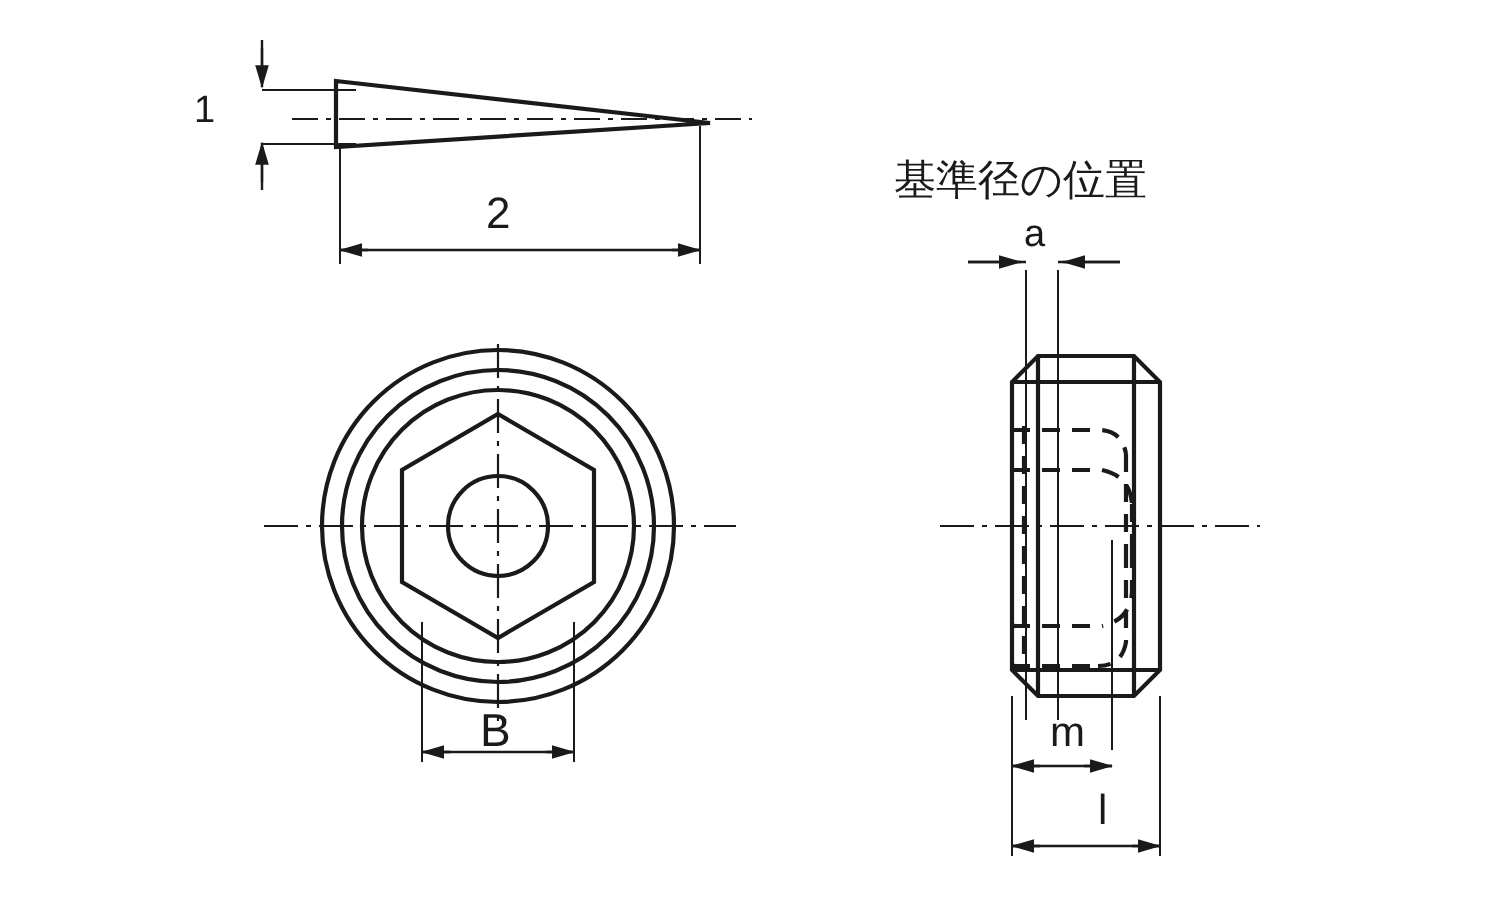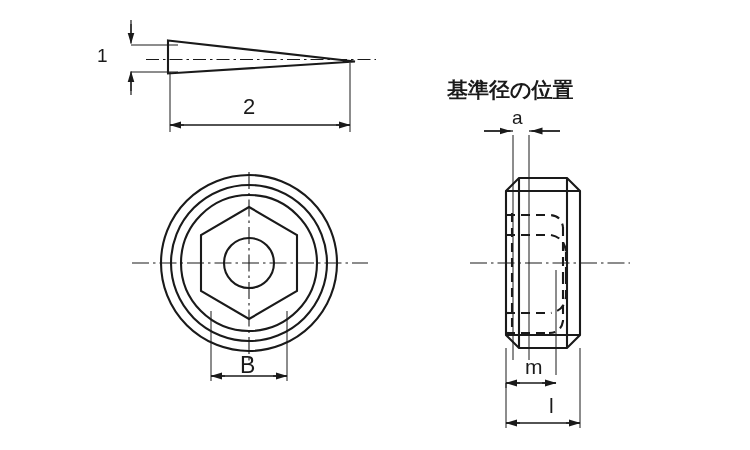--- a/index.html
+++ b/index.html
@@ -5,21 +5,21 @@
   html,body{margin:0;padding:0;background:#ffffff;}
   body{width:750px;height:450px;overflow:hidden;
        font-family:"Liberation Sans","DejaVu Sans",sans-serif;}
   #drawing{position:relative;width:750px;height:450px;background:#fff;}
   #drawing svg{position:absolute;top:0;left:0;}
   .lbl{position:absolute;color:#1a1a1a;line-height:1;white-space:nowrap;}
   .lbl-1   {left:97px;  top:46px;  font-size:19px;}
   .lbl-16  {left:243px; top:96px;  font-size:22px;}
   .lbl-B   {left:240px; top:354px; font-size:23px;}
   .lbl-jp  {left:447px; top:80px;  font-size:21px;
-            font-family:"DejaVu Sans","Liberation Sans",sans-serif;font-weight:bold;}
+            font-family:"DejaVu Sans","Liberation Sans",sans-serif;}
   .lbl-a   {left:512px; top:108px; font-size:19px;}
   .lbl-m   {left:525px; top:356px; font-size:21px;}
   .lbl-l   {left:549px; top:395px; font-size:21px;}
 </style>
 </head>
 <body>
 
 <div id="drawing">
 
   <svg width="750" height="450" viewBox="0 0 750 450">

